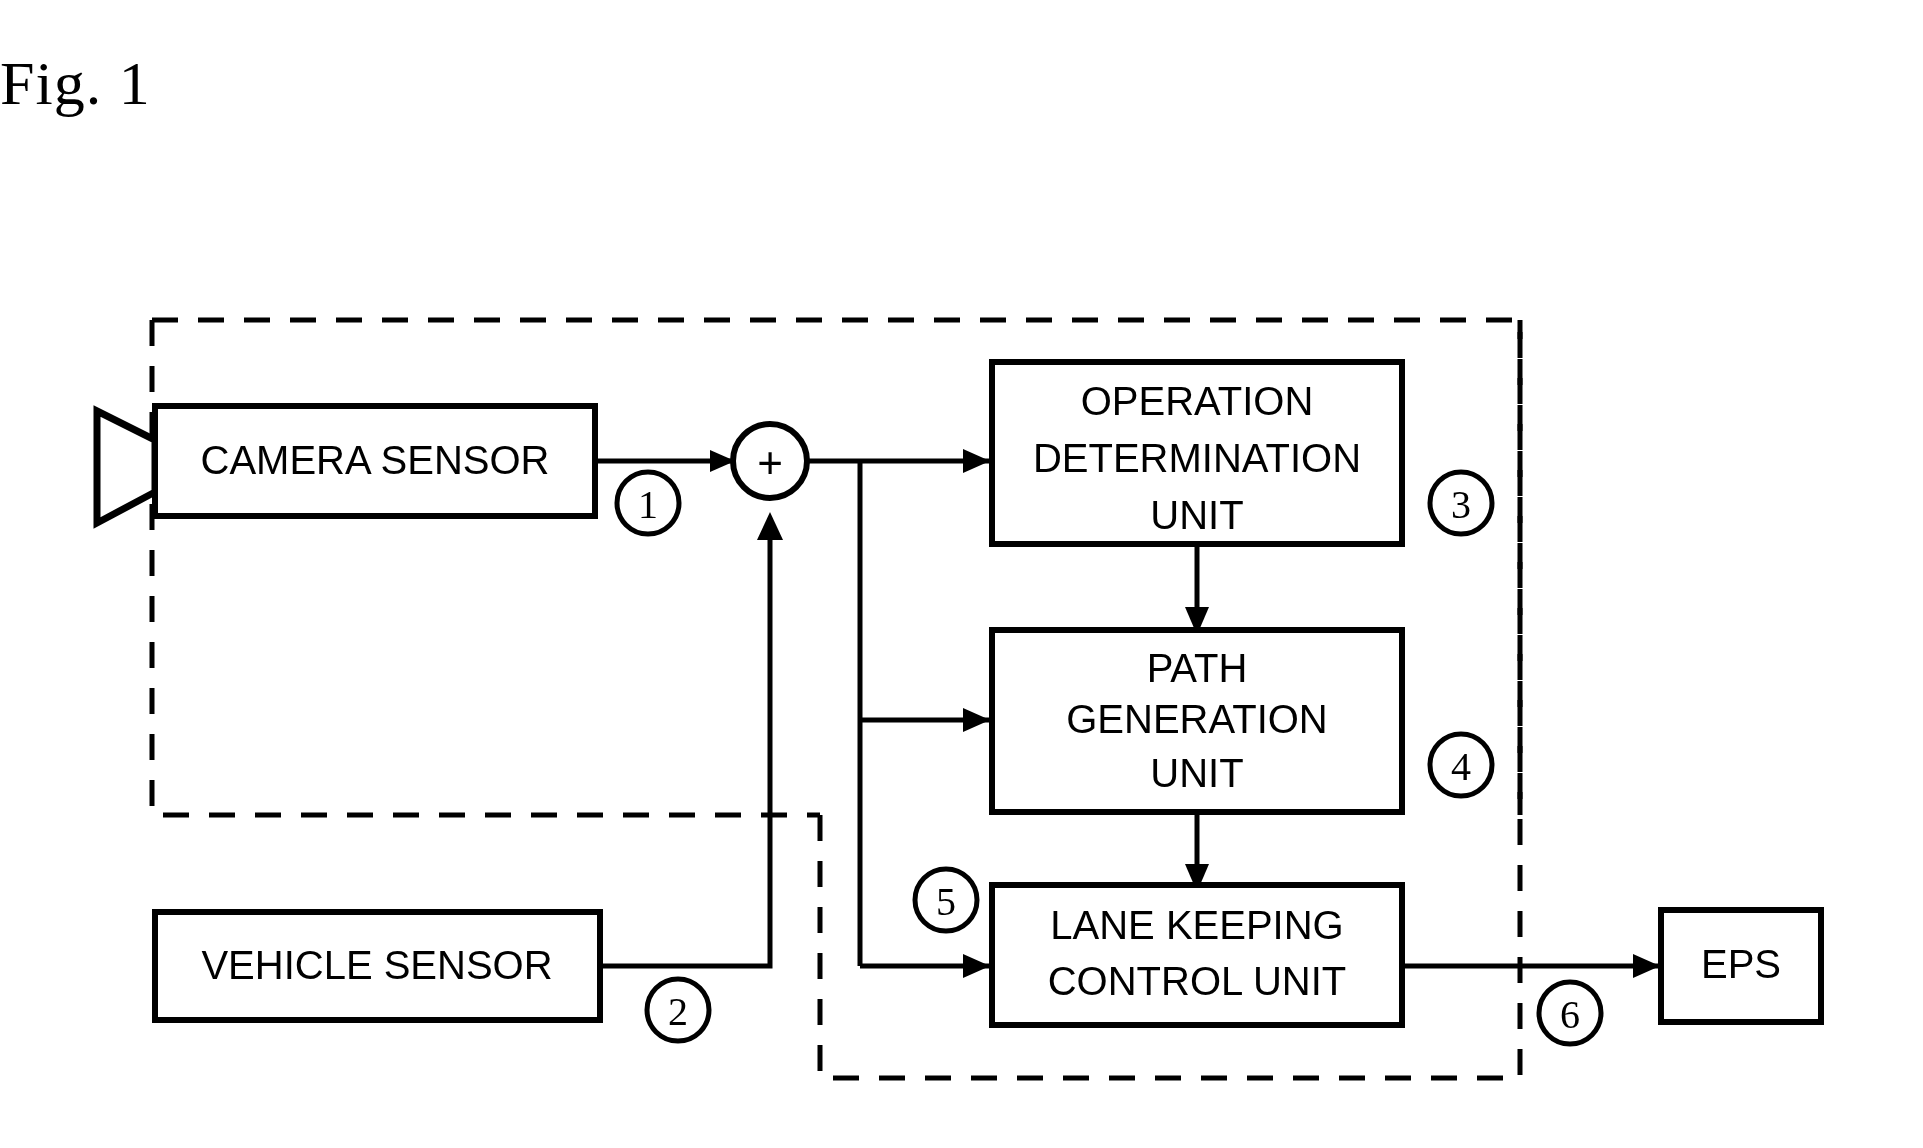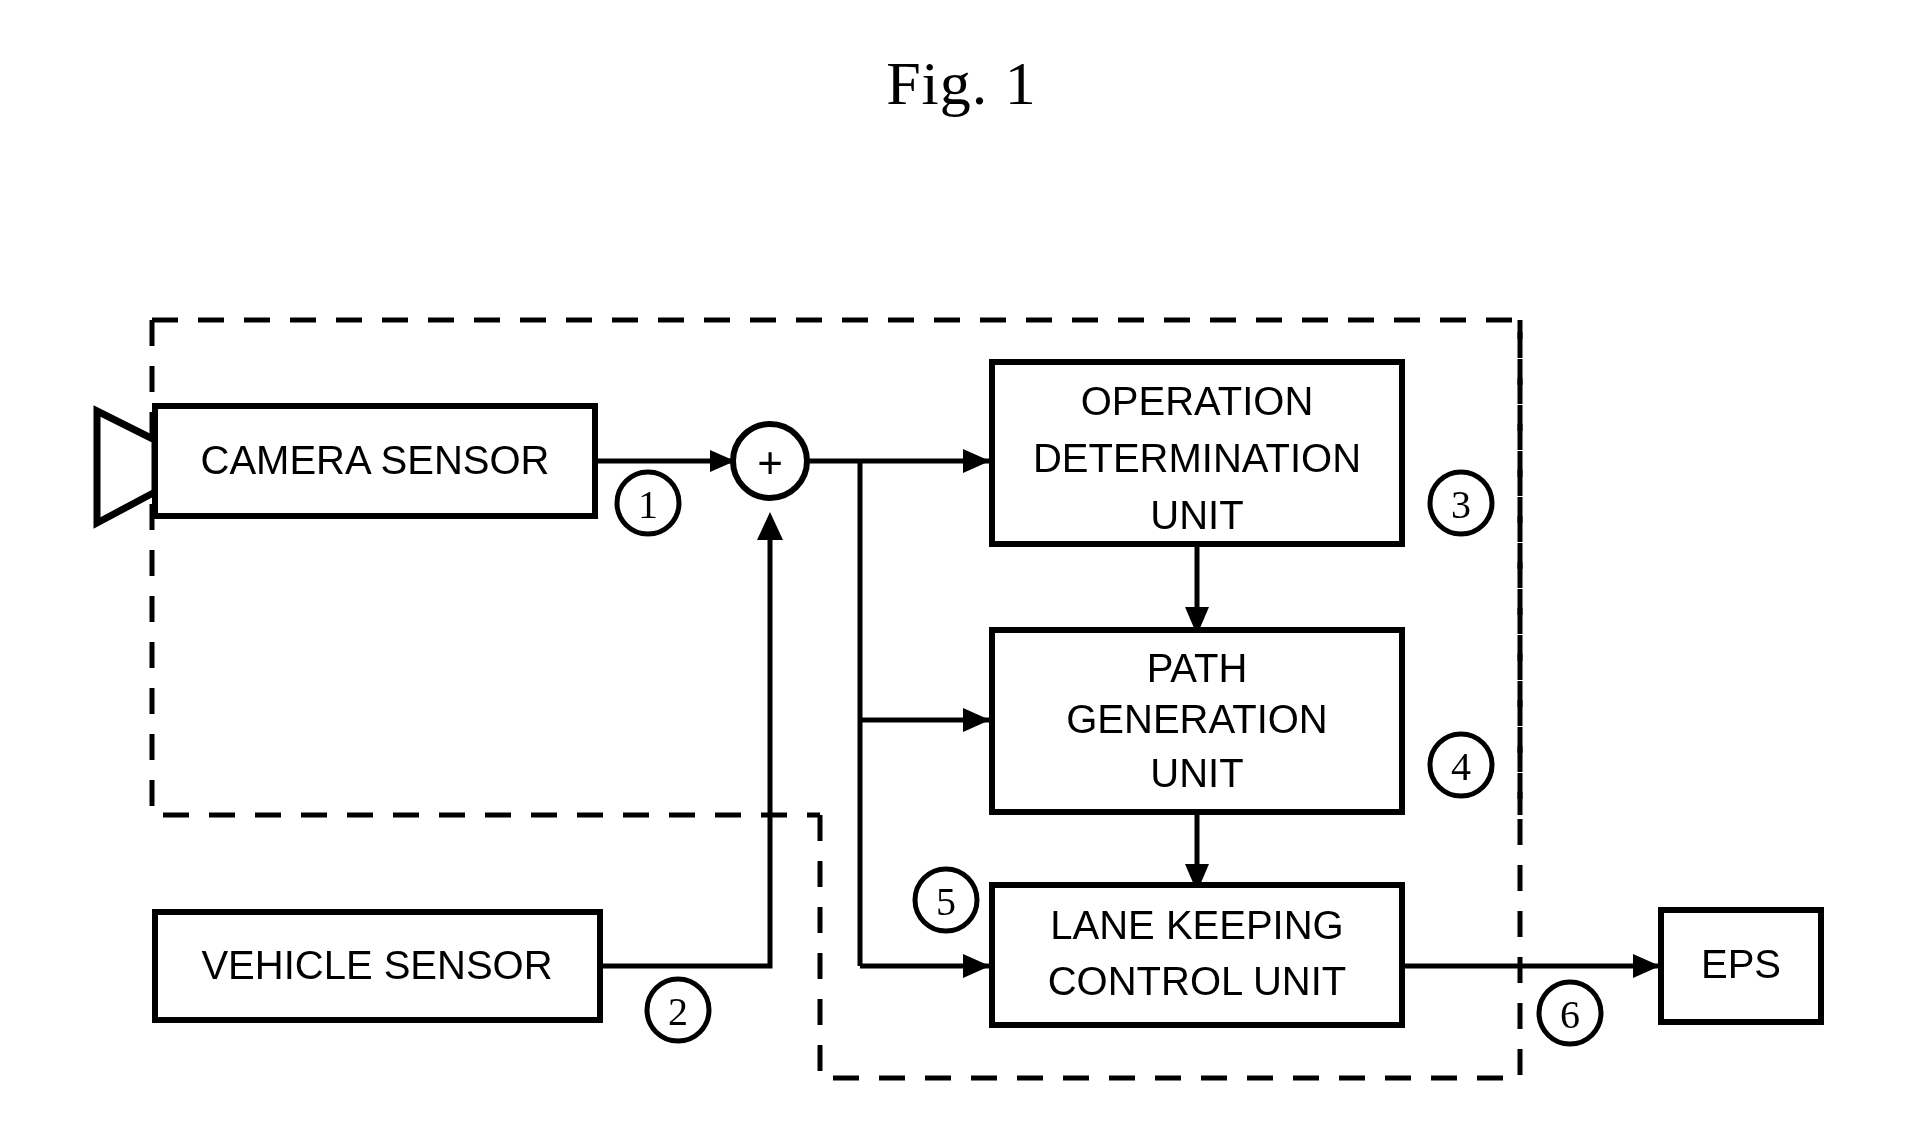--- a/index.html
+++ b/index.html
@@ -20,21 +20,20 @@
     left: 0;
     top: 0;
     width: 1923px;
     height: 1148px;
   }
   #fig-title {
     position: absolute;
     left: 0;
     top: 48px;
     width: 1923px;
-    text-align: center;
     font-family: "Liberation Serif", serif;
     font-size: 62px;
     letter-spacing: 1px;
     color: #000;
     user-select: none;
   }
   svg#diagram {
     position: absolute;
     left: 0;
     top: 0;

